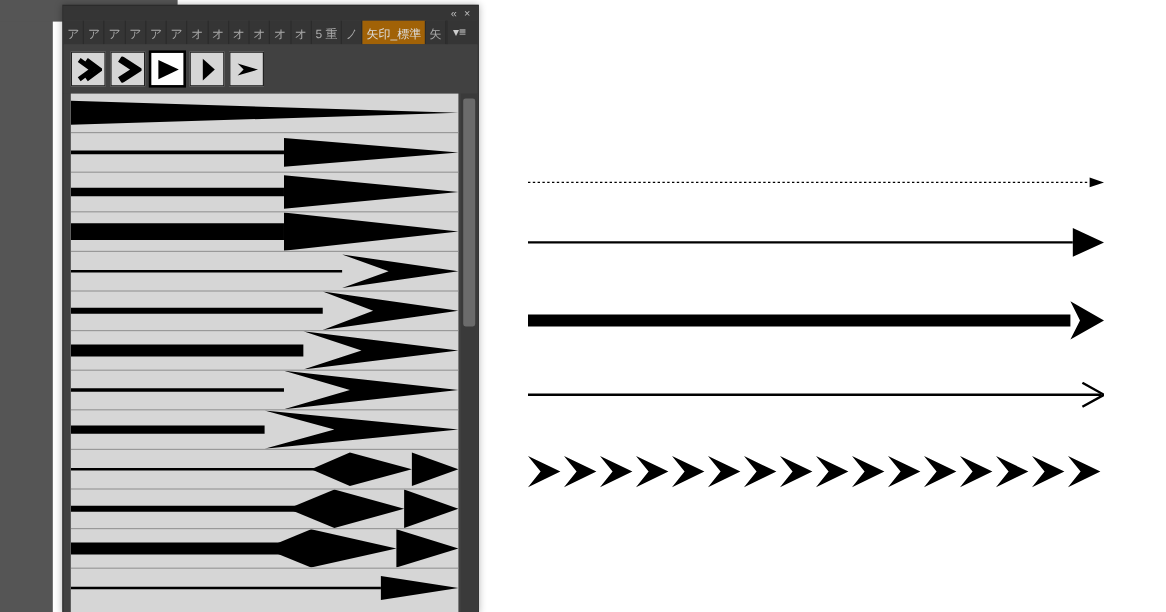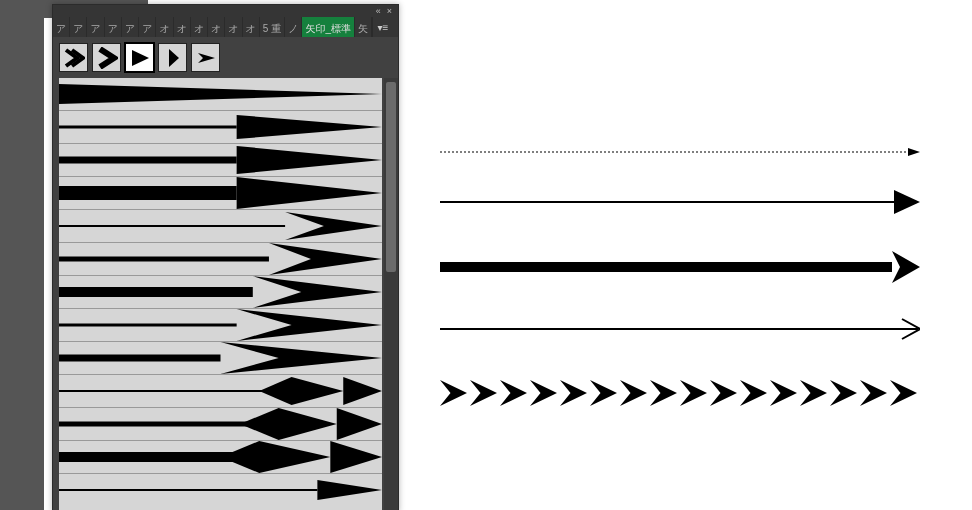--- a/index.html
+++ b/index.html
@@ -57,21 +57,21 @@
     font-size: 10px;
     color: #aaa;
   }
   .tab {
     padding: 3px 3px 0;
     border-right: 1px solid #2b2b2b;
     white-space: nowrap;
     flex: 0 0 auto;
     display:flex; align-items:center;
   }
-  .tab.active { background: #15803d; color: #ddd; }
+  .tab.active { background: #a16207; color: #ddd; }
   .panel-menu {
     width: 20px;
     display:flex; align-items:center; justify-content:center;
     color:#ccc; background:#353535; border-left:1px solid #2b2b2b;
   }
   .panel-content {
     position: relative;
     flex: 1;
     background: #414141;
     display: flex;

